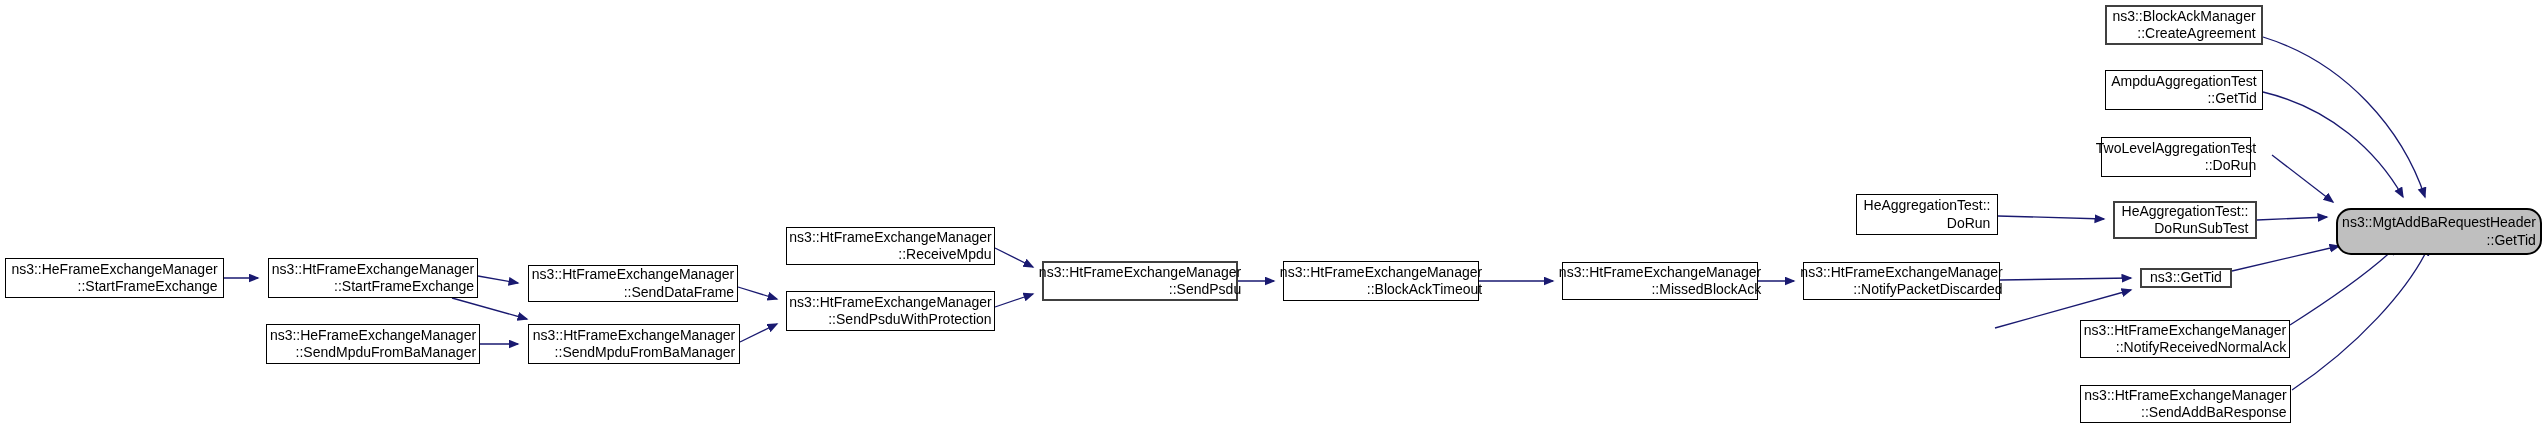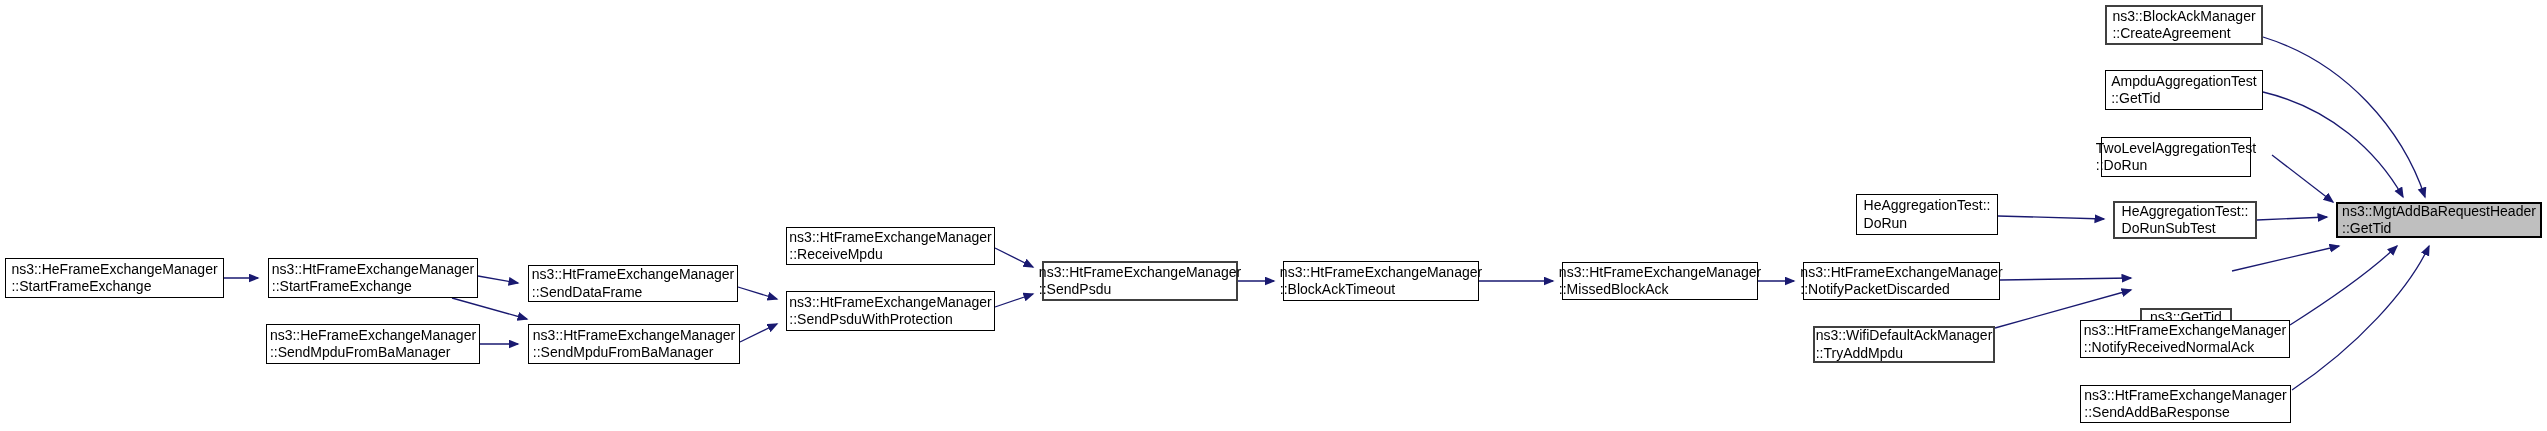--- a/index.html
+++ b/index.html
@@ -26,21 +26,21 @@
     position: absolute;
     box-sizing: border-box;
     background: #ffffff;
     border: 1px solid var(--node-border, #000000);
     color: #000000;
     font-size: 14px;
     line-height: 1.24;
     display: flex;
     align-items: center;
     justify-content: center;
-    text-align: left;
+    text-align: right;
     white-space: pre-line;
     cursor: pointer;
   }
   .node.thick {
     border: 2px solid var(--truncated-border, #404040);
   }
   .node.current {
     background: var(--current-fill, #bfbfbf);
     border: 2px solid #000000;
     cursor: default;
@@ -96,32 +96,30 @@
     <div class="node" style="left: 786px; top: 291px; width: 209px; height: 40px;">ns3::HtFrameExchangeManager
 ::SendPsduWithProtection</div>
     <div class="node thick" style="left: 1042px; top: 261px; width: 196px; height: 40px;">ns3::HtFrameExchangeManager
 ::SendPsdu</div>
     <div class="node" style="left: 1283px; top: 261px; width: 196px; height: 40px;">ns3::HtFrameExchangeManager
 ::BlockAckTimeout</div>
     <div class="node" style="left: 1562px; top: 262px; width: 196px; height: 38px;">ns3::HtFrameExchangeManager
 ::MissedBlockAck</div>
     <div class="node" style="left: 1803px; top: 262px; width: 197px; height: 38px;">ns3::HtFrameExchangeManager
 ::NotifyPacketDiscarded</div>
-    <div class="node thick" style="left: 1813px; top: 326px; width: 182px; height: 37px;">ns3::WifiDefaultAckManager
-::TryAddMpdu</div>
     <div class="node" style="left: 1856px; top: 194px; width: 142px; height: 41px;">HeAggregationTest::
 DoRun</div>
     <div class="node thick" style="left: 2105px; top: 5px; width: 158px; height: 40px;">ns3::BlockAckManager
 ::CreateAgreement</div>
     <div class="node" style="left: 2105px; top: 70px; width: 158px; height: 40px;">AmpduAggregationTest
 ::GetTid</div>
     <div class="node" style="left: 2101px; top: 137px; width: 150px; height: 40px;">TwoLevelAggregationTest
 ::DoRun</div>
     <div class="node thick" style="left: 2113px; top: 201px; width: 144px; height: 38px;">HeAggregationTest::
 DoRunSubTest</div>
-    <div class="node thick" style="left: 2140px; top: 268px; width: 92px; height: 20px; margin-top: 40px;">ns3::GetTid</div>
+    <div class="node thick" style="left: 2140px; top: 268px; width: 92px; height: 20px;">ns3::GetTid</div>
     <div class="node" style="left: 2080px; top: 320px; width: 210px; height: 38px;">ns3::HtFrameExchangeManager
 ::NotifyReceivedNormalAck</div>
     <div class="node" style="left: 2080px; top: 385px; width: 211px; height: 38px;">ns3::HtFrameExchangeManager
 ::SendAddBaResponse</div>
-    <div class="node current" style="left: 2336px; top: 202px; width: 206px; height: 36px;">ns3::MgtAddBaRequestHeader
+    <div class="node current" style="left: 2336px; top: 208px; width: 206px; height: 47px; border-radius: 15px;">ns3::MgtAddBaRequestHeader
 ::GetTid</div>
   </div>
 
 </body></html>

